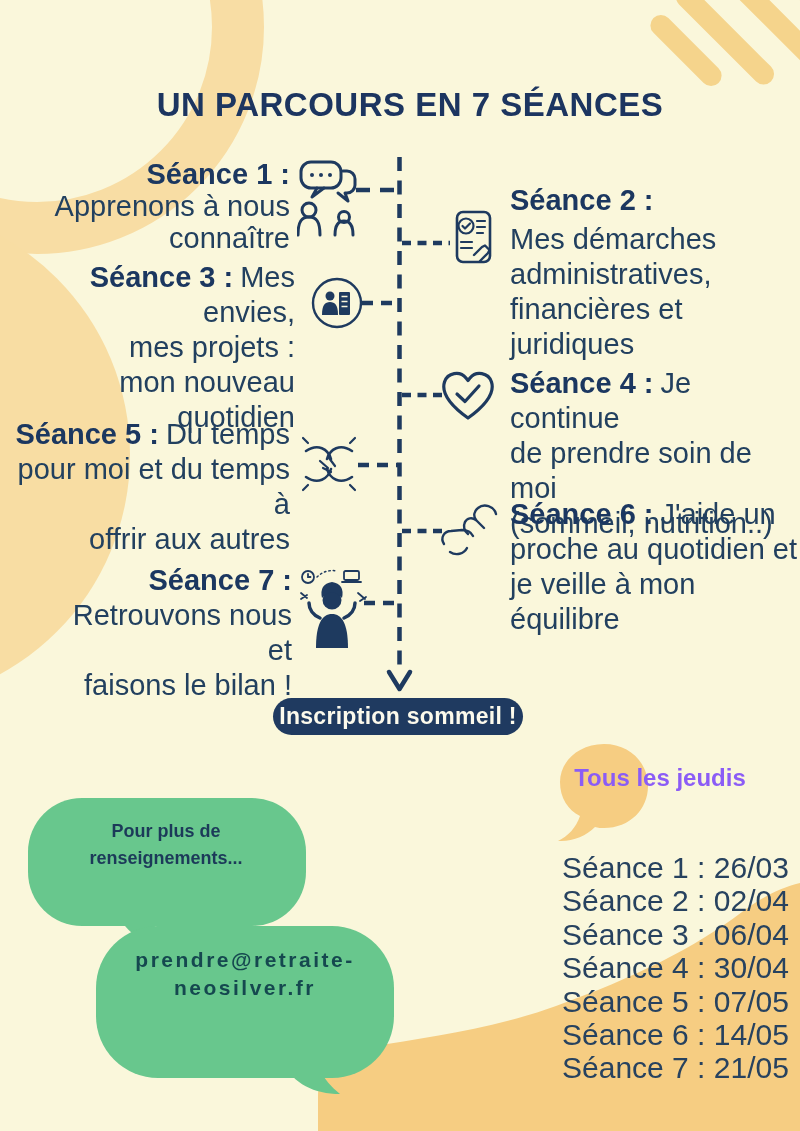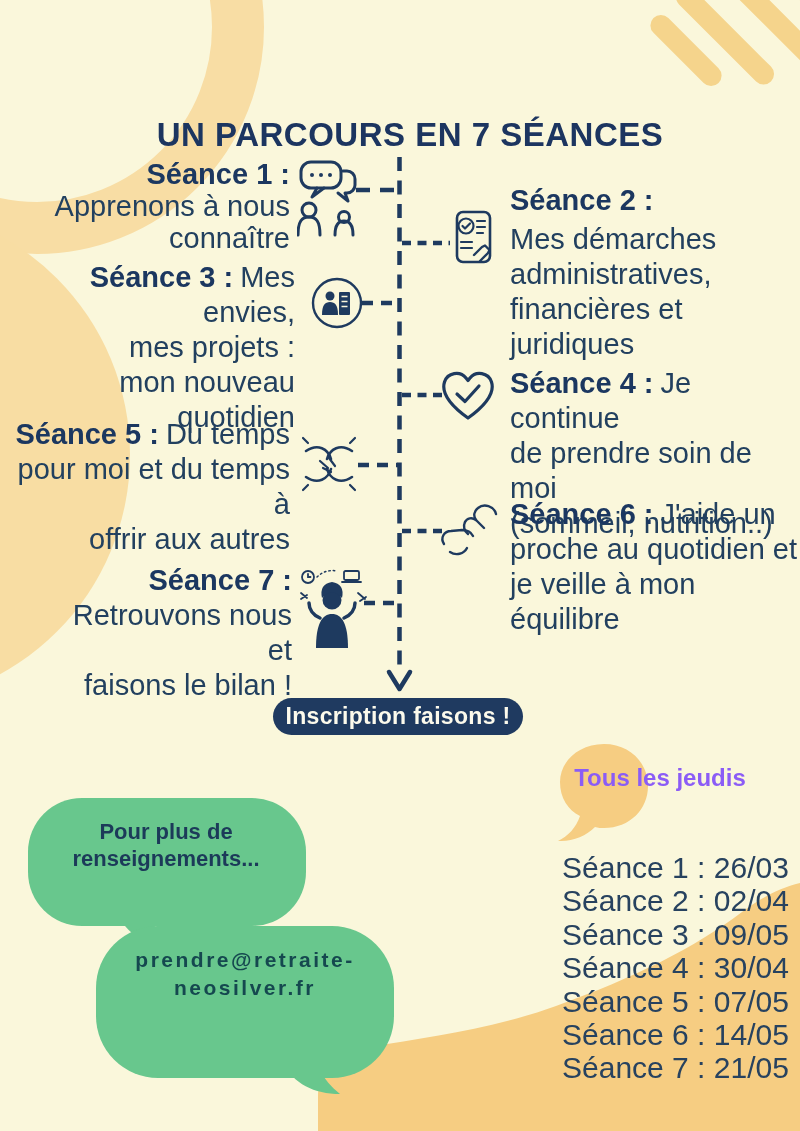--- a/index.html
+++ b/index.html
@@ -16,42 +16,42 @@
   .stripe{height:21px;border-radius:11px;background:#F5D48C;transform:rotate(45deg);}
   .st1{left:640px;top:40px;width:92px;}
   .st2{left:660px;top:25px;width:130px;}
   .st3{left:705px;top:15px;width:150px;}
   .st4{left:755px;top:5px;width:150px;}
   
   .deco-svg{position:absolute;left:0;top:0;z-index:1;}
   
   .z2{position:absolute;z-index:2;}
   .title{left:100px;top:86px;width:620px;text-align:center;font-size:33px;font-weight:bold;
-    letter-spacing:.5px;color:#1C3560;margin-top:30px;}
+    letter-spacing:.5px;color:#1C3560;}
   .session{font-size:29px;line-height:35px;color:#22405F;}
   .session .lbl{font-weight:bold;color:#1B3760;}
   .lbl-block{display:block;}
   .lbl-inline{margin-right:7px;}
   .pre{white-space:pre-line;}
   .right{text-align:right;}
   .s1{left:40px;top:158px;width:250px;line-height:32px;}
   .s2{left:510px;top:183px;width:290px;}
   .s2 .lbl-block{margin-bottom:4px;}
   .s3{left:5px;top:260px;width:290px;}
   .s4{left:510px;top:366px;width:290px;}
   .s5{left:0px;top:417px;width:290px;}
   .s6{left:510px;top:497px;width:290px;}
   .s7{left:42px;top:563px;width:250px;}
   .icon{position:absolute;z-index:2;}
   .cta-pill{left:273px;top:698px;width:250px;height:37px;background:#1F3A60;border-radius:19px;
     color:#FCFAEC;font-size:23px;font-weight:bold;text-align:center;line-height:37px;letter-spacing:.3px;}
   .sched-head{left:545px;top:760px;width:230px;text-align:center;font-size:24px;font-weight:bold;
     color:#8b5cf6;line-height:35px;}
   .sched-list{left:562px;top:851px;width:230px;font-size:30px;color:#27425F;line-height:33.4px;}
-  .bubble1-text{left:40px;top:818px;width:252px;text-align:center;font-size:22px;font-weight:bold;
+  .bubble1-text{left:40px;top:818px;width:252px;text-align:center;font-size:18px;font-weight:bold;
     color:#1C3A59;line-height:27px;}
   .bubble2-text{left:104px;top:946px;width:282px;text-align:center;color:#15484F;}
   .phone{font-size:23px;font-weight:bold;letter-spacing:1px;margin-bottom:7px;}
   .email{font-size:21px;font-weight:bold;letter-spacing:2.5px;line-height:28px;word-break:break-word;}
 </style>
 </head>
 <body>
 
 <div class="flyer">
 
@@ -198,30 +198,30 @@
     <span class="lbl lbl-inline">Séance 6 :</span><span class="pre">J'aide un
 proche au quotidien et
 je veille à mon équilibre</span>
   </div>
 
   <div class="z2 session s7 right">
     <span class="lbl lbl-block">Séance 7 :</span><span class="pre">Retrouvons nous et
 faisons le bilan !</span>
   </div>
 
-  <div class="z2 cta-pill">Inscription faisons !</div>
+  <div class="z2 cta-pill">Inscription sommeil !</div>
 
   <div class="z2 sched-head">
     <div>Tous les jeudis</div>
   </div>
 
   <div class="z2 sched-list">
     <div>Séance 1 : 26/03</div>
     <div>Séance 2 : 02/04</div>
-    <div>Séance 3 : 09/05</div>
+    <div>Séance 3 : 06/04</div>
     <div>Séance 4 : 30/04</div>
     <div>Séance 5 : 07/05</div>
     <div>Séance 6 : 14/05</div>
     <div>Séance 7 : 21/05</div>
   </div>
 
   <div class="z2 bubble1-text pre">Pour plus de
 renseignements...</div>
 
   <div class="z2 bubble2-text">

